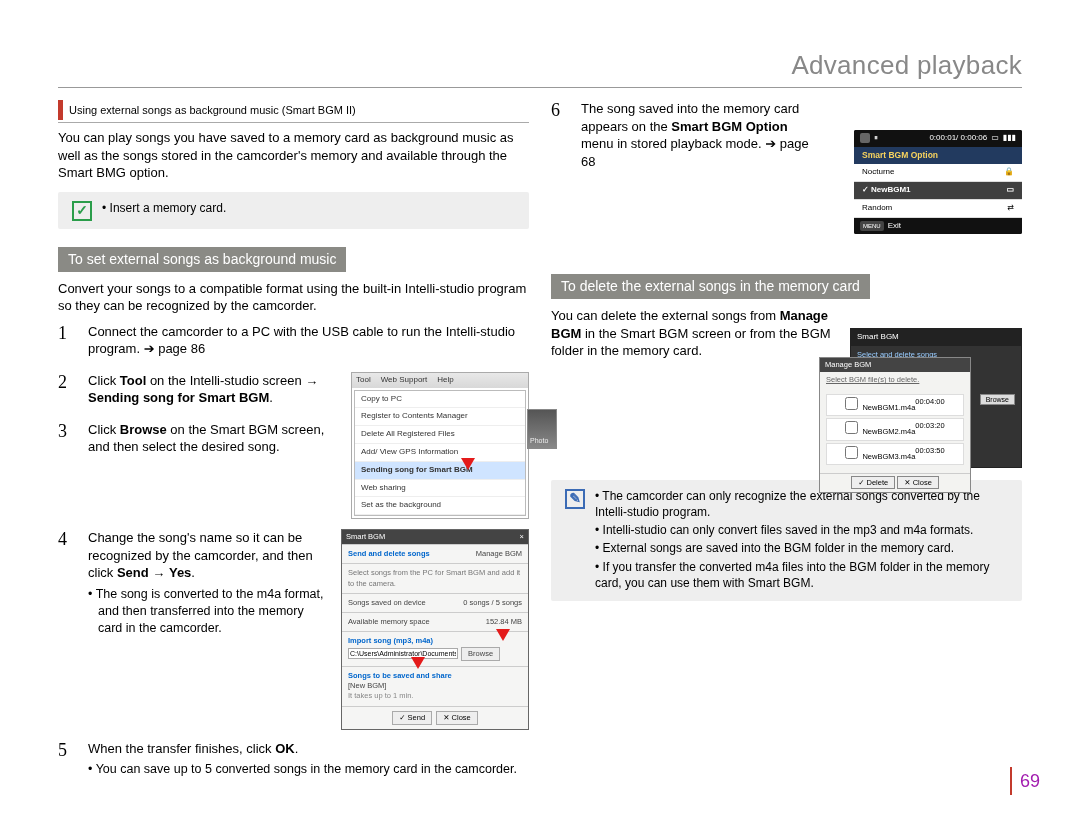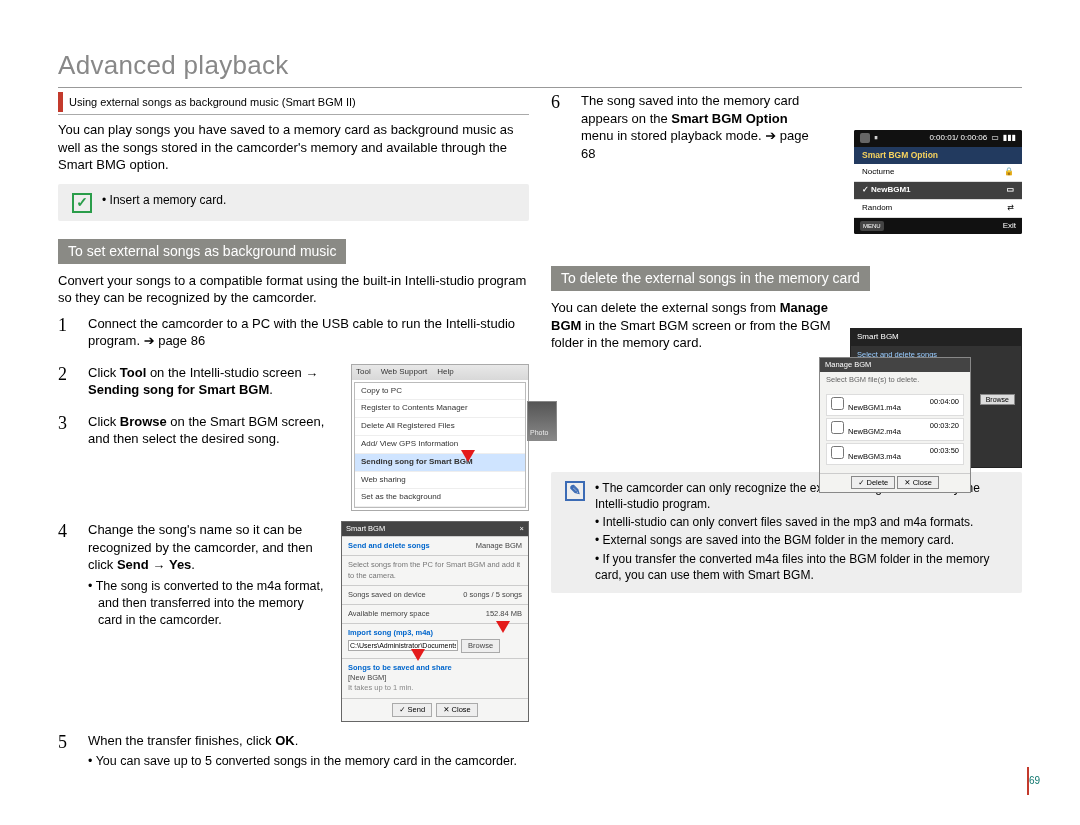--- a/index.html
+++ b/index.html
@@ -8,24 +8,24 @@
     background: #fff;
     width: 1080px;
     height: 825px;
     padding: 48px 58px 30px 58px;
     position: relative;
     color: #000;
     font-size: 13px;
     line-height: 1.35;
   }
   .page-header {
-    text-align: left;
+    text-align: right;
     border-bottom: 1px solid #999;
     padding-bottom: 4px;
-    margin-bottom: 4px;
+    margin-bottom: 12px;
   }
   .page-header h1 {
     font-weight: 300;
     font-size: 26px;
     color: #888;
     letter-spacing: 0.3px;
   }
   .columns { display: flex; gap: 22px; }
   .col { flex: 1; }
   .section-head {
@@ -168,51 +168,52 @@
   }
   .cam-shot .topbar {
     display: flex; align-items: center; gap: 4px;
     padding: 3px 6px;
     background: #111;
   }
   .cam-shot .topbar .icn { width: 10px; height: 10px; background: #666; border-radius: 2px; }
   .cam-shot .opt-title { background: #223a5f; color: #f7d35e; padding: 3px 8px; font-weight: bold; font-size: 8.5px;}
   .cam-shot .opt-row { background: #fff; color: #000; padding: 3px 8px; border-bottom: 1px solid #ddd; display: flex; justify-content: space-between;}
   .cam-shot .opt-row.sel { background: #404040; color: #fff; font-weight: bold;}
-  .cam-shot .exit { background: #111; padding: 3px 6px; display: flex; align-items: center; gap: 4px; justify-content: space-between;}
+  .cam-shot .exit { background: #111; padding: 3px 6px; display: flex; align-items: center; gap: 4px;}
   .cam-shot .exit .mbtn { background: #444; color: #fff; font-size: 6px; padding: 1px 3px; border-radius: 2px;}
   .manage-shot {
     position: absolute; right: 58px; top: 328px;
     width: 172px;
   }
   .manage-shot .back {
     width: 172px; height: 140px;
     background: #333;
     border: 1px solid #222;
     position: relative;
   }
   .manage-shot .back .title { color: #fff; font-size: 8px; padding: 3px 6px; background: #222;}
   .manage-shot .front {
     position: absolute; top: 28px; left: -32px;
     width: 152px; background: #f3f3f1;
     border: 1px solid #888;
     font-size: 7.5px;
   }
   .manage-shot .front .tb { background: #444; color: #fff; padding: 2px 5px;}
   .manage-shot .front .list { padding: 6px; }
-  .manage-shot .front .lrow { display: flex; justify-content: space-between; padding: 2px 4px; border: 1px solid #ddd; margin-bottom: 2px; background: #fff;}
+  .manage-shot .front .lrow { display: flex; justify-content: center; padding: 2px 4px; border: 1px solid #ddd; margin-bottom: 2px; background: #fff;}
   .manage-shot .front .lrow input { margin-right: 4px;}
   .manage-shot .front .btns { text-align: center; padding: 4px; border-top: 1px solid #ccc;}
   .page-num {
     position: absolute;
     right: 40px;
     bottom: 30px;
-    font-size: 10px;
-    color: #0f766e;
+    font-size: 18px;
+    color: #a21caf;
     border-left: 2px solid #c33a2c;
+    padding-left: 8px;
     height: 28px;
     display: flex; align-items: center;
   }
   .step-flex { display: flex; align-items: flex-start; gap: 10px;}
   .step-flex .txt { flex: 1;}
 </style>
 </head>
 <body>
 
 <div class="page-header">
@@ -405,21 +406,21 @@
 
 <div class="manage-shot">
   <div class="back">
     <div class="title">Smart BGM</div>
     <div style="padding:4px 6px; color:#9cf; font-size:7.5px;">Select and delete songs</div>
     <div style="position:absolute; right:6px; top:60px;">
       <span class="btn" style="font-size:7px; background:#ddd; border:1px solid #888; padding:1px 5px;">Browse</span>
     </div>
     <div class="front">
       <div class="tb"><span>Manage BGM</span></div>
-      <div style="padding:3px 6px; color:#666;">Select BGM file(s) to delete.</div>
+      <div style="padding:3px 6px; color:#666;text-decoration:underline;">Select BGM file(s) to delete.</div>
       <div class="list">
         <div class="lrow">
             <span><input type="checkbox" style=""><span>NewBGM1.m4a</span></span>
             <span>00:04:00</span>
           </div>
         <div class="lrow">
             <span><input type="checkbox" style=""><span>NewBGM2.m4a</span></span>
             <span>00:03:20</span>
           </div>
         <div class="lrow">

